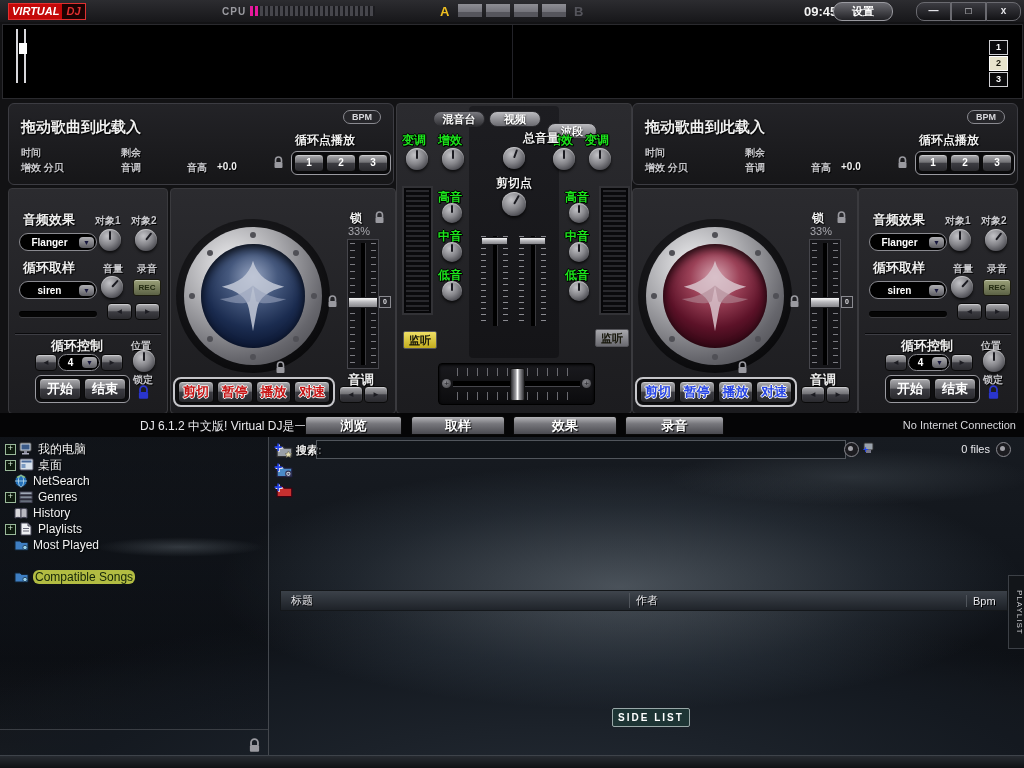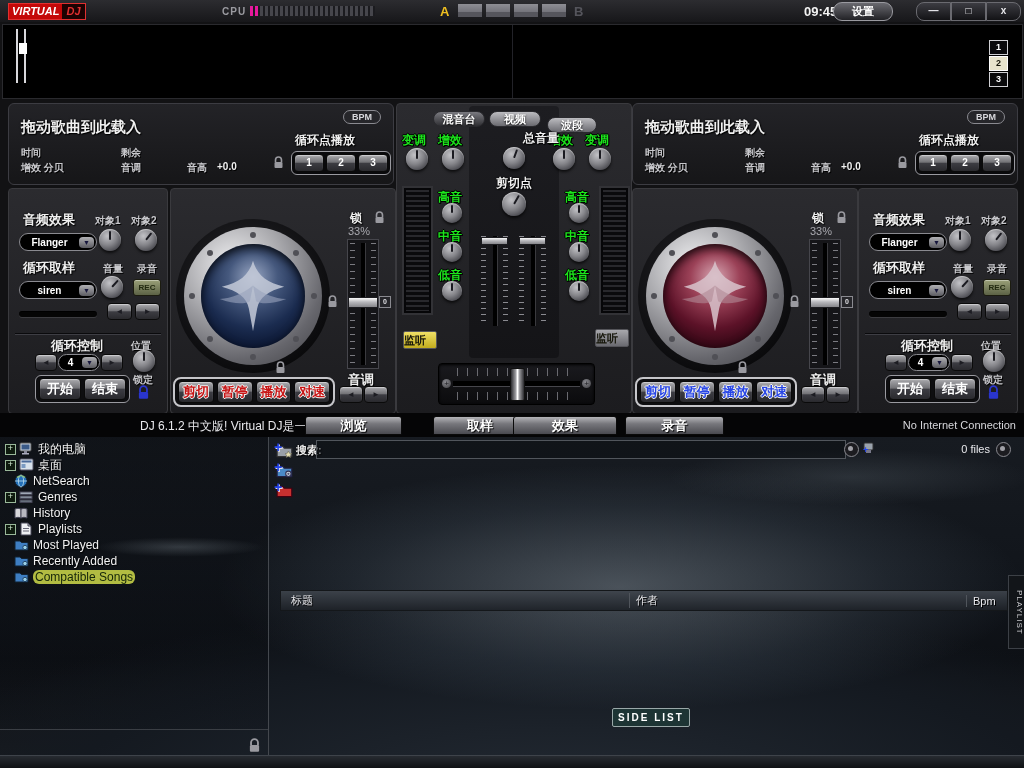--- a/index.html
+++ b/index.html
@@ -98,21 +98,21 @@
   
   .tab-pill{height:14px;border-radius:8px;background:linear-gradient(#bcbcc0,#6a6a70);border:1px solid #2a2a2e;
      color:#fff;font-size:11px;font-weight:bold;text-align:center;line-height:14px;text-shadow:0 1px 2px #000;}
   .tab-pill.dark{background:linear-gradient(#7a7a80,#2e2e32);}
   .centerstrip{background:linear-gradient(#1d1d21,#141417);border-radius:4px;}
   .vu{background:#060608;border:2px solid #323236;}
   .vu::before{content:'';position:absolute;inset:2px;background:repeating-linear-gradient(to bottom,#28282c 0 2px,#0a0a0c 2px 5px);}
   .vfader{width:27px;}
   .vfader .ticks{position:absolute;top:0;bottom:0;width:5px;background:repeating-linear-gradient(to bottom,#8a8a90 0 1px,transparent 1px 6px);}
   .vfader .slot{position:absolute;left:50%;top:0;bottom:0;width:4px;margin-left:-2px;background:#000;border-right:1px solid #3a3a3e;}
-  .pfl{width:32px;height:16px;border:1px solid #55555a;border-radius:2px;font-size:11px;font-weight:bold;text-align:left;line-height:16px;color:#16160a;}
+  .pfl{width:32px;height:16px;border:1px solid #55555a;border-radius:2px;font-size:11px;font-weight:bold;text-align:center;line-height:16px;color:#16160a;}
   .pfl.on{background:linear-gradient(#f0e066,#c2ac1e);}
   .pfl.off{background:linear-gradient(#a8a8ac,#6a6a70);}
   .xfader{background:linear-gradient(#1a1a1e,#0b0b0d);border:1px solid #000;border-radius:4px;box-shadow:inset 0 1px 3px #000;}
   .xfader .xticks{position:absolute;left:18px;right:18px;height:8px;background:repeating-linear-gradient(90deg,#6a6a70 0 1px,transparent 1px 10px);}
   .xfader .xslot{position:absolute;left:14px;right:14px;top:17px;height:5px;background:#000;border-bottom:1px solid #46464c;}
   .xhandle{position:absolute;left:50%;top:4px;width:13px;height:31px;margin-left:-7px;border:1px solid #111;border-radius:2px;
      background:linear-gradient(90deg,#2a2a2e,#9a9a9e 35%,#fff 50%,#9a9a9e 65%,#2a2a2e);}
   .screw{position:absolute;width:9px;height:9px;border-radius:50%;background:radial-gradient(circle at 40% 35%,#8a8a90,#3c3c40);
      color:#1a1a1e;font-size:8px;line-height:9px;text-align:center;}
 
@@ -330,21 +330,21 @@
       <div class="btn3d tbtn red-ink">暂停</div>
       <div class="btn3d tbtn red-ink">播放</div>
       <div class="btn3d tbtn red-ink">对速</div>
     </div>
   </div>
 
   <div class="p panel" style="left:396px;top:103px;width:234px;height:309px">
     <div class="p centerstrip" style="left:72px;top:2px;width:90px;height:252px"></div>
     <div class="p tab-pill dark" style="left:36px;top:7px;width:50px">混音台</div>
     <div class="p tab-pill" style="left:92px;top:7px;width:50px">视频</div>
-    <div class="p tab-pill" style="left:150px;top:13px;width:48px">波段</div>
+    <div class="p tab-pill" style="left:150px;top:19px;width:48px">波段</div>
 
     <div class="p grnlabel" style="left:5px;top:28px">变调</div>
     <div class="p grnlabel" style="left:41px;top:28px">增效</div>
     <div class="p knob" style="left:9px;top:44px;width:22px;height:22px">
         <i></i>
       </div>
     <div class="p knob" style="left:45px;top:44px;width:22px;height:22px">
         <i></i>
       </div>
     <div class="p grnlabel" style="left:152px;top:28px">增效</div>
@@ -509,21 +509,21 @@
     <div class="p smgray" style="left:124px;top:184px">锁定</div>
     <svg class="p ilock blue" style="left:128px;top:196px" viewBox="0 0 10 13">
         <path d="M2 6 V4 a3 3 0 0 1 6 0 V6" fill="none" stroke="currentColor" stroke-width="1.6"></path>
         <rect x="1" y="6" width="8" height="6" rx="1" fill="currentColor"></rect>
       </svg>
   </div>
 
   <div class="p browserbar">
     <div class="p statustext">DJ 6.1.2 中文版!  Virtual DJ是一款最抢手</div>
     <div class="p btab" style="left:305px;width:95px">浏览</div>
-    <div class="p btab" style="left:433px;width:92px">取样</div>
+    <div class="p btab" style="left:411px;width:92px">取样</div>
     <div class="p btab" style="left:513px;width:102px">效果</div>
     <div class="p btab" style="left:625px;width:97px">录音</div>
     <div class="p conn">No Internet Connection</div>
   </div>
 
   <div class="p browser">
     <div class="p treecol"></div>
     <div class="p vdiv"></div>
 
     <div class="p tree-item" style="top:4px">
@@ -582,28 +582,20 @@
           </svg></span>
       <span class="tlabel">Playlists</span>
     </div>
     <div class="p tree-item" style="top:100px">
       <span class="noexpand"></span>
       <span class="ticon"><svg viewBox="0 0 16 14">
             <path d="M1 3 H6 L7.5 4.5 H14 V12 H1 Z" fill="#3e7ec2" stroke="#123"></path>
             <circle cx="11" cy="9.5" r="2.2" fill="#9ad0e8" stroke="#246"></circle>
           </svg></span>
       <span class="tlabel">Most Played</span>
-    </div>
-    <div class="p tree-item" style="top:116px">
-      <span class="noexpand"></span>
-      <span class="ticon"><svg viewBox="0 0 16 14">
-            <path d="M1 3 H6 L7.5 4.5 H14 V12 H1 Z" fill="#3e7ec2" stroke="#123"></path>
-            <circle cx="11" cy="9.5" r="2.2" fill="#9ad0e8" stroke="#246"></circle>
-          </svg></span>
-      <span class="tlabel">Recently Added</span>
     </div>
     <div class="p tree-item" style="top:132px">
       <span class="noexpand"></span>
       <span class="ticon"><svg viewBox="0 0 16 14">
             <path d="M1 3 H6 L7.5 4.5 H14 V12 H1 Z" fill="#3e7ec2" stroke="#123"></path>
             <circle cx="11" cy="9.5" r="2.2" fill="#9ad0e8" stroke="#246"></circle>
           </svg></span>
       <span class="tlabel sel">Compatible Songs</span>
     </div>
 

